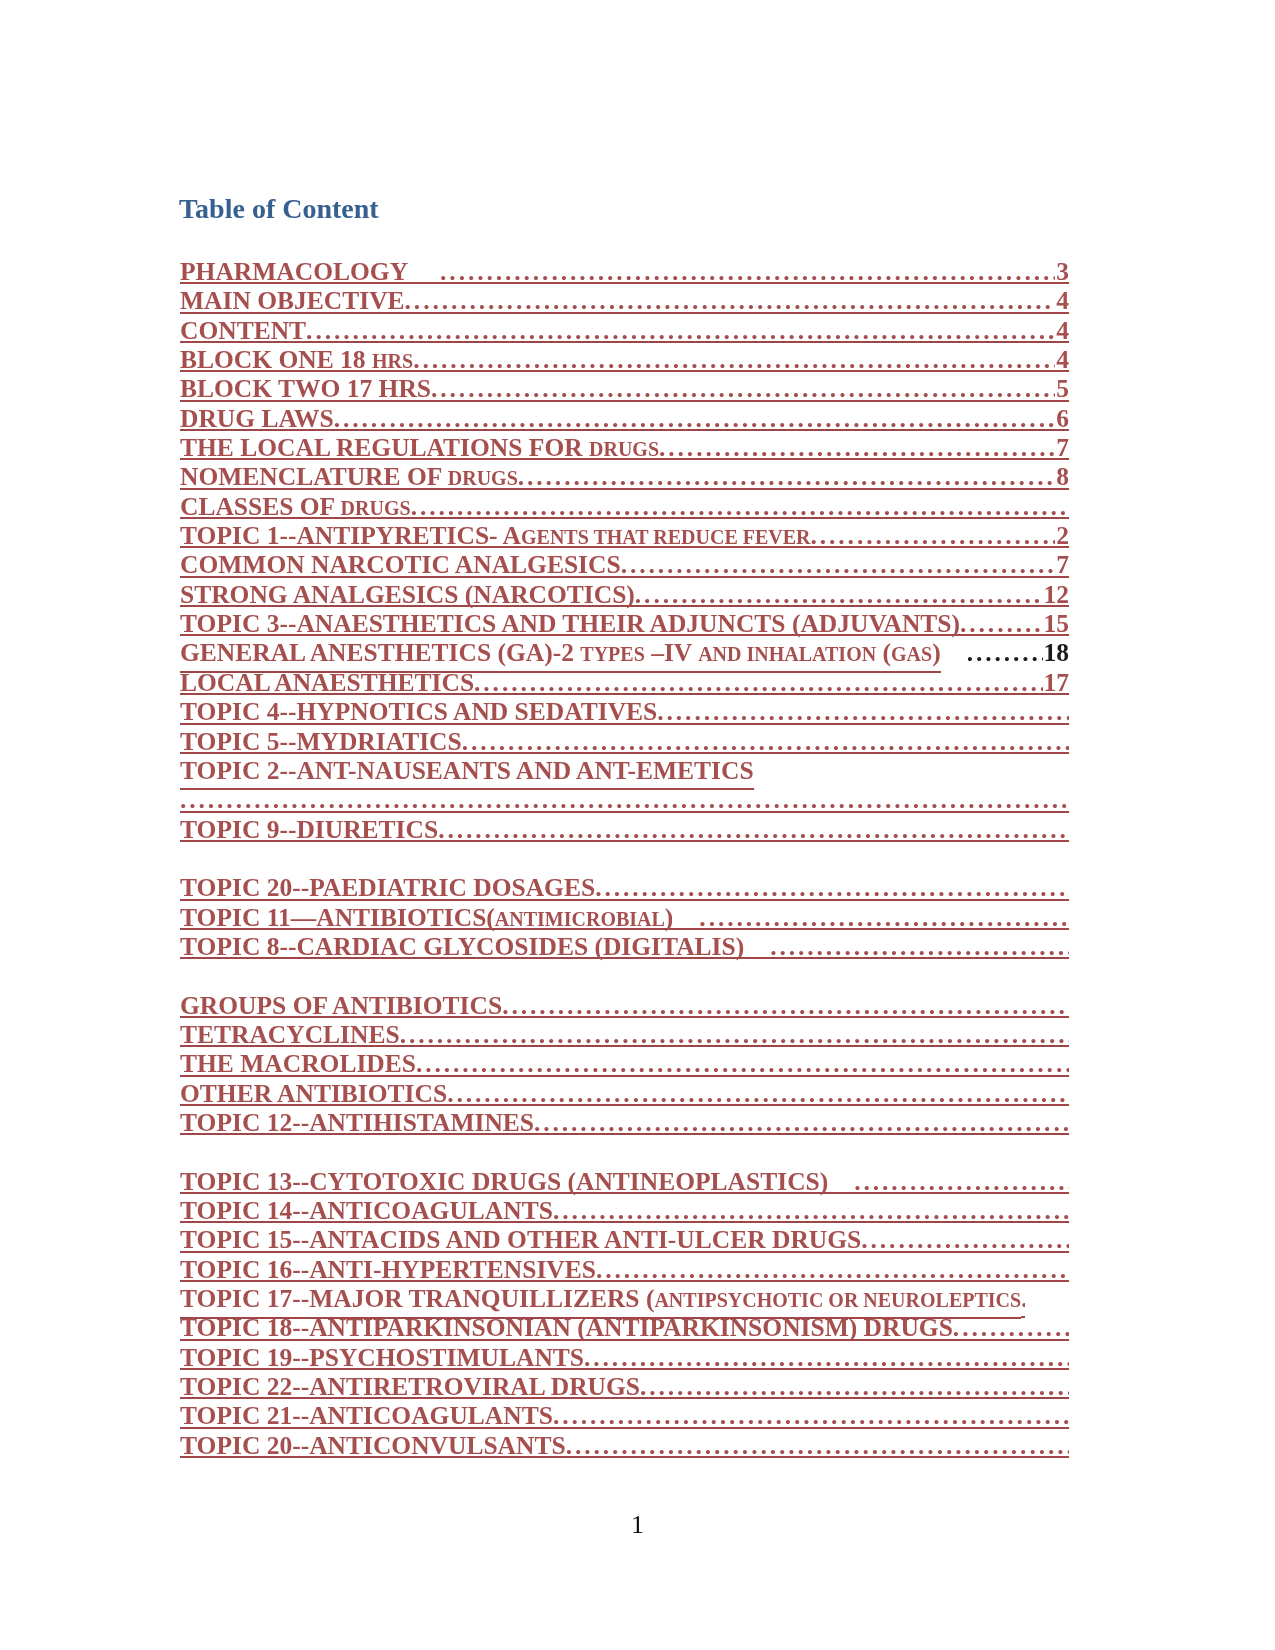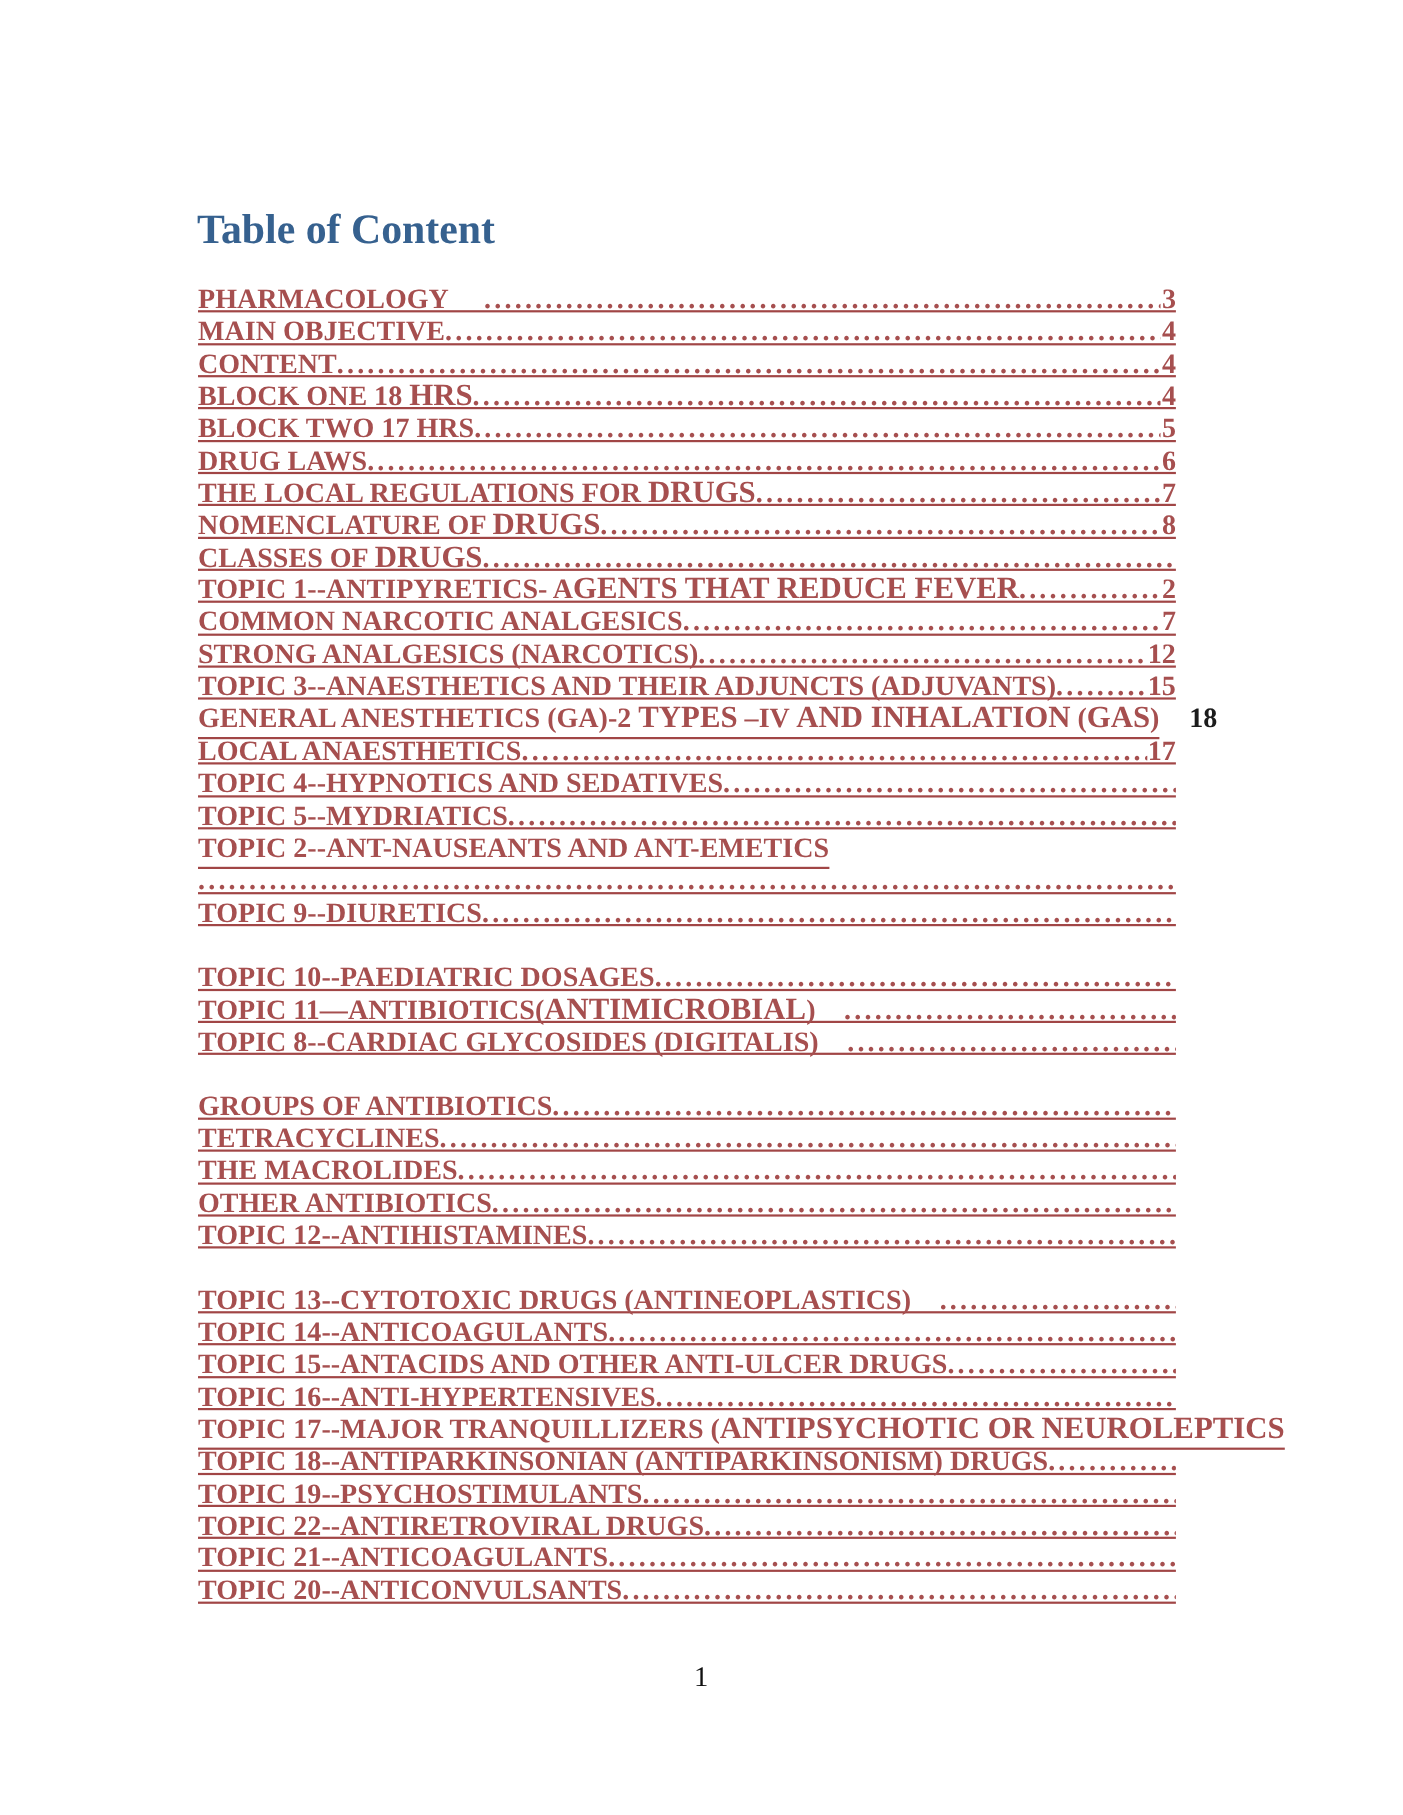--- a/index.html
+++ b/index.html
@@ -10,42 +10,42 @@
   }
   html,body{margin:0;padding:0;}
   body{
     width:1275px;height:1650px;background:#ffffff;position:relative;
     font-family:"Liberation Serif","DejaVu Serif",serif;
     overflow:hidden;
   }
   .sheet{position:absolute;inset:0;background:#ffffff;}
   .title{
     position:absolute;left:179px;top:191px;margin:0;
-    font-size:38px;line-height:36px;font-weight:bold;
+    font-size:28px;line-height:36px;font-weight:bold;
     color:var(--title-blue);
     font-family:"Liberation Serif","DejaVu Serif",serif;
   }
   .toc{
     position:absolute;left:180px;top:255px;width:889px;
     font-size:25.5px;color:var(--red);font-weight:bold;
   }
   .row{
     display:flex;align-items:baseline;
     height:29.35px;line-height:34px;
     border-bottom:2px solid var(--ul);
     box-sizing:border-box;
     white-space:nowrap;
     cursor:pointer;
   }
   .row.no-ul{border-bottom:none;}
   .row.no-ul .label{border-bottom:2px solid var(--ul);}
   .row.no-ul .leader.ul{border-bottom:2px solid var(--ul);}
   .spacer{height:29.35px;border:none;}
   .label{flex:0 0 auto;}
-  .label .sc{font-size:28px;}
+  .label .sc{font-size:20px;}
   .gap-small .label{margin-right:26px;}
   .gap-wide .label{margin-right:32px;}
   .leader{
     flex:1 1 auto;overflow:hidden;
     letter-spacing:2.9px;
     min-width:0;
   }
   .leader.short{margin-right:44px;}
   .leader.black{color:var(--blk);}
   .page{flex:0 0 auto;padding-left:1px;}
@@ -148,21 +148,21 @@
       </div>
       <div class="row">
         <span class="leader">............................................................................................................................................................................................................................</span>
       </div>
       <div class="row">
         <span class="label"><span>TOPIC 9--DIURETICS</span></span>
         <span class="leader">............................................................................................................................................................................................................................</span>
       </div>
       <div class="spacer"></div>
       <div class="row">
-        <span class="label"><span>TOPIC 10--PAEDIATRIC DOSAGES</span></span>
+        <span class="label"><span>TOPIC 20--PAEDIATRIC DOSAGES</span></span>
         <span class="leader">............................................................................................................................................................................................................................</span>
       </div>
       <div class="row gap-small">
         <span class="label"><span>TOPIC 11—ANTIBIOTICS(</span><span class="sc">ANTIMICROBIAL</span><span>)</span></span>
         <span class="leader">............................................................................................................................................................................................................................</span>
       </div>
       <div class="row gap-small">
         <span class="label"><span>TOPIC 8--CARDIAC GLYCOSIDES (DIGITALIS)</span></span>
         <span class="leader">............................................................................................................................................................................................................................</span>
       </div>

